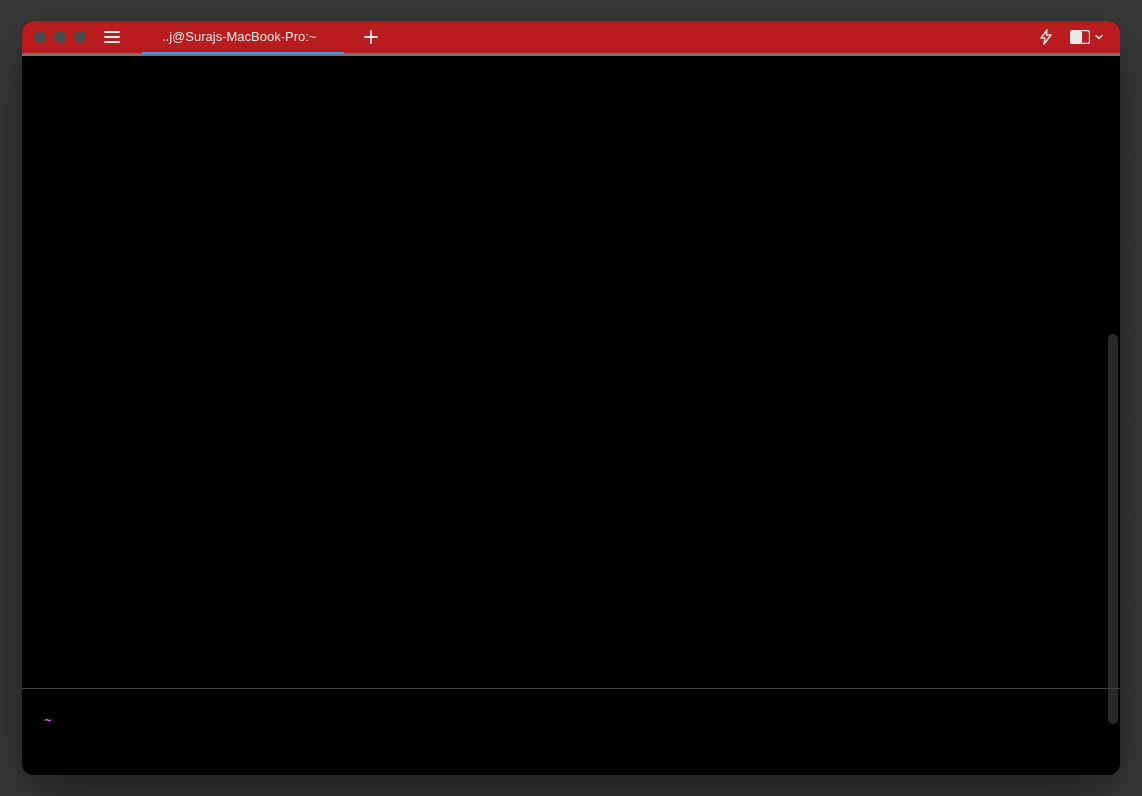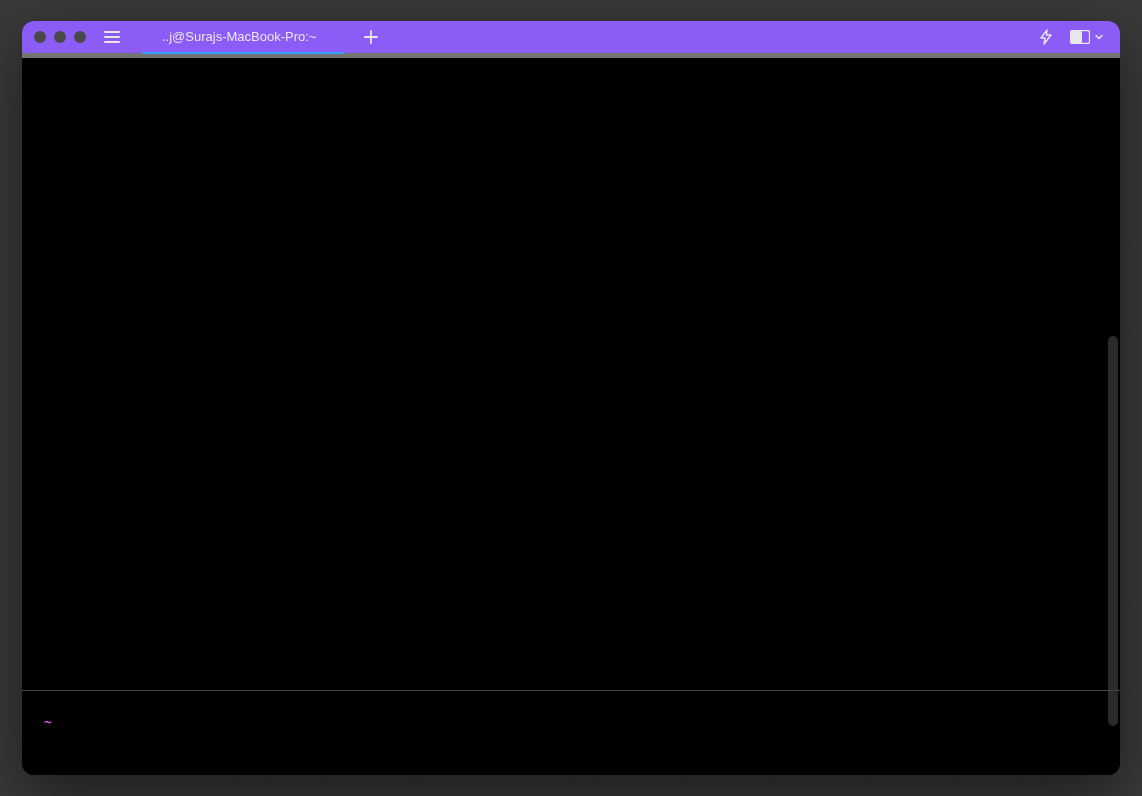--- a/index.html
+++ b/index.html
@@ -32,24 +32,24 @@
       border-radius: 12px;
       box-shadow: 0 20px 60px rgba(0,0,0,0.5);
       display: flex;
       flex-direction: column;
       overflow: hidden;
       position: relative;
     }
 
     .titlebar {
       height: 34px;
-      background: #8b5cf6;
-      display: flex;
-      align-items: center;
-      border-bottom: 5px solid #737373;
+      background: #b91c1c;
+      display: flex;
+      align-items: center;
+      border-bottom: 3px solid #737373;
       padding: 16px 8px;
     }
 
     .traffic-lights {
       display: flex;
       gap: 8px;
       align-items: center;
       padding-left: 4px;
     }
 

